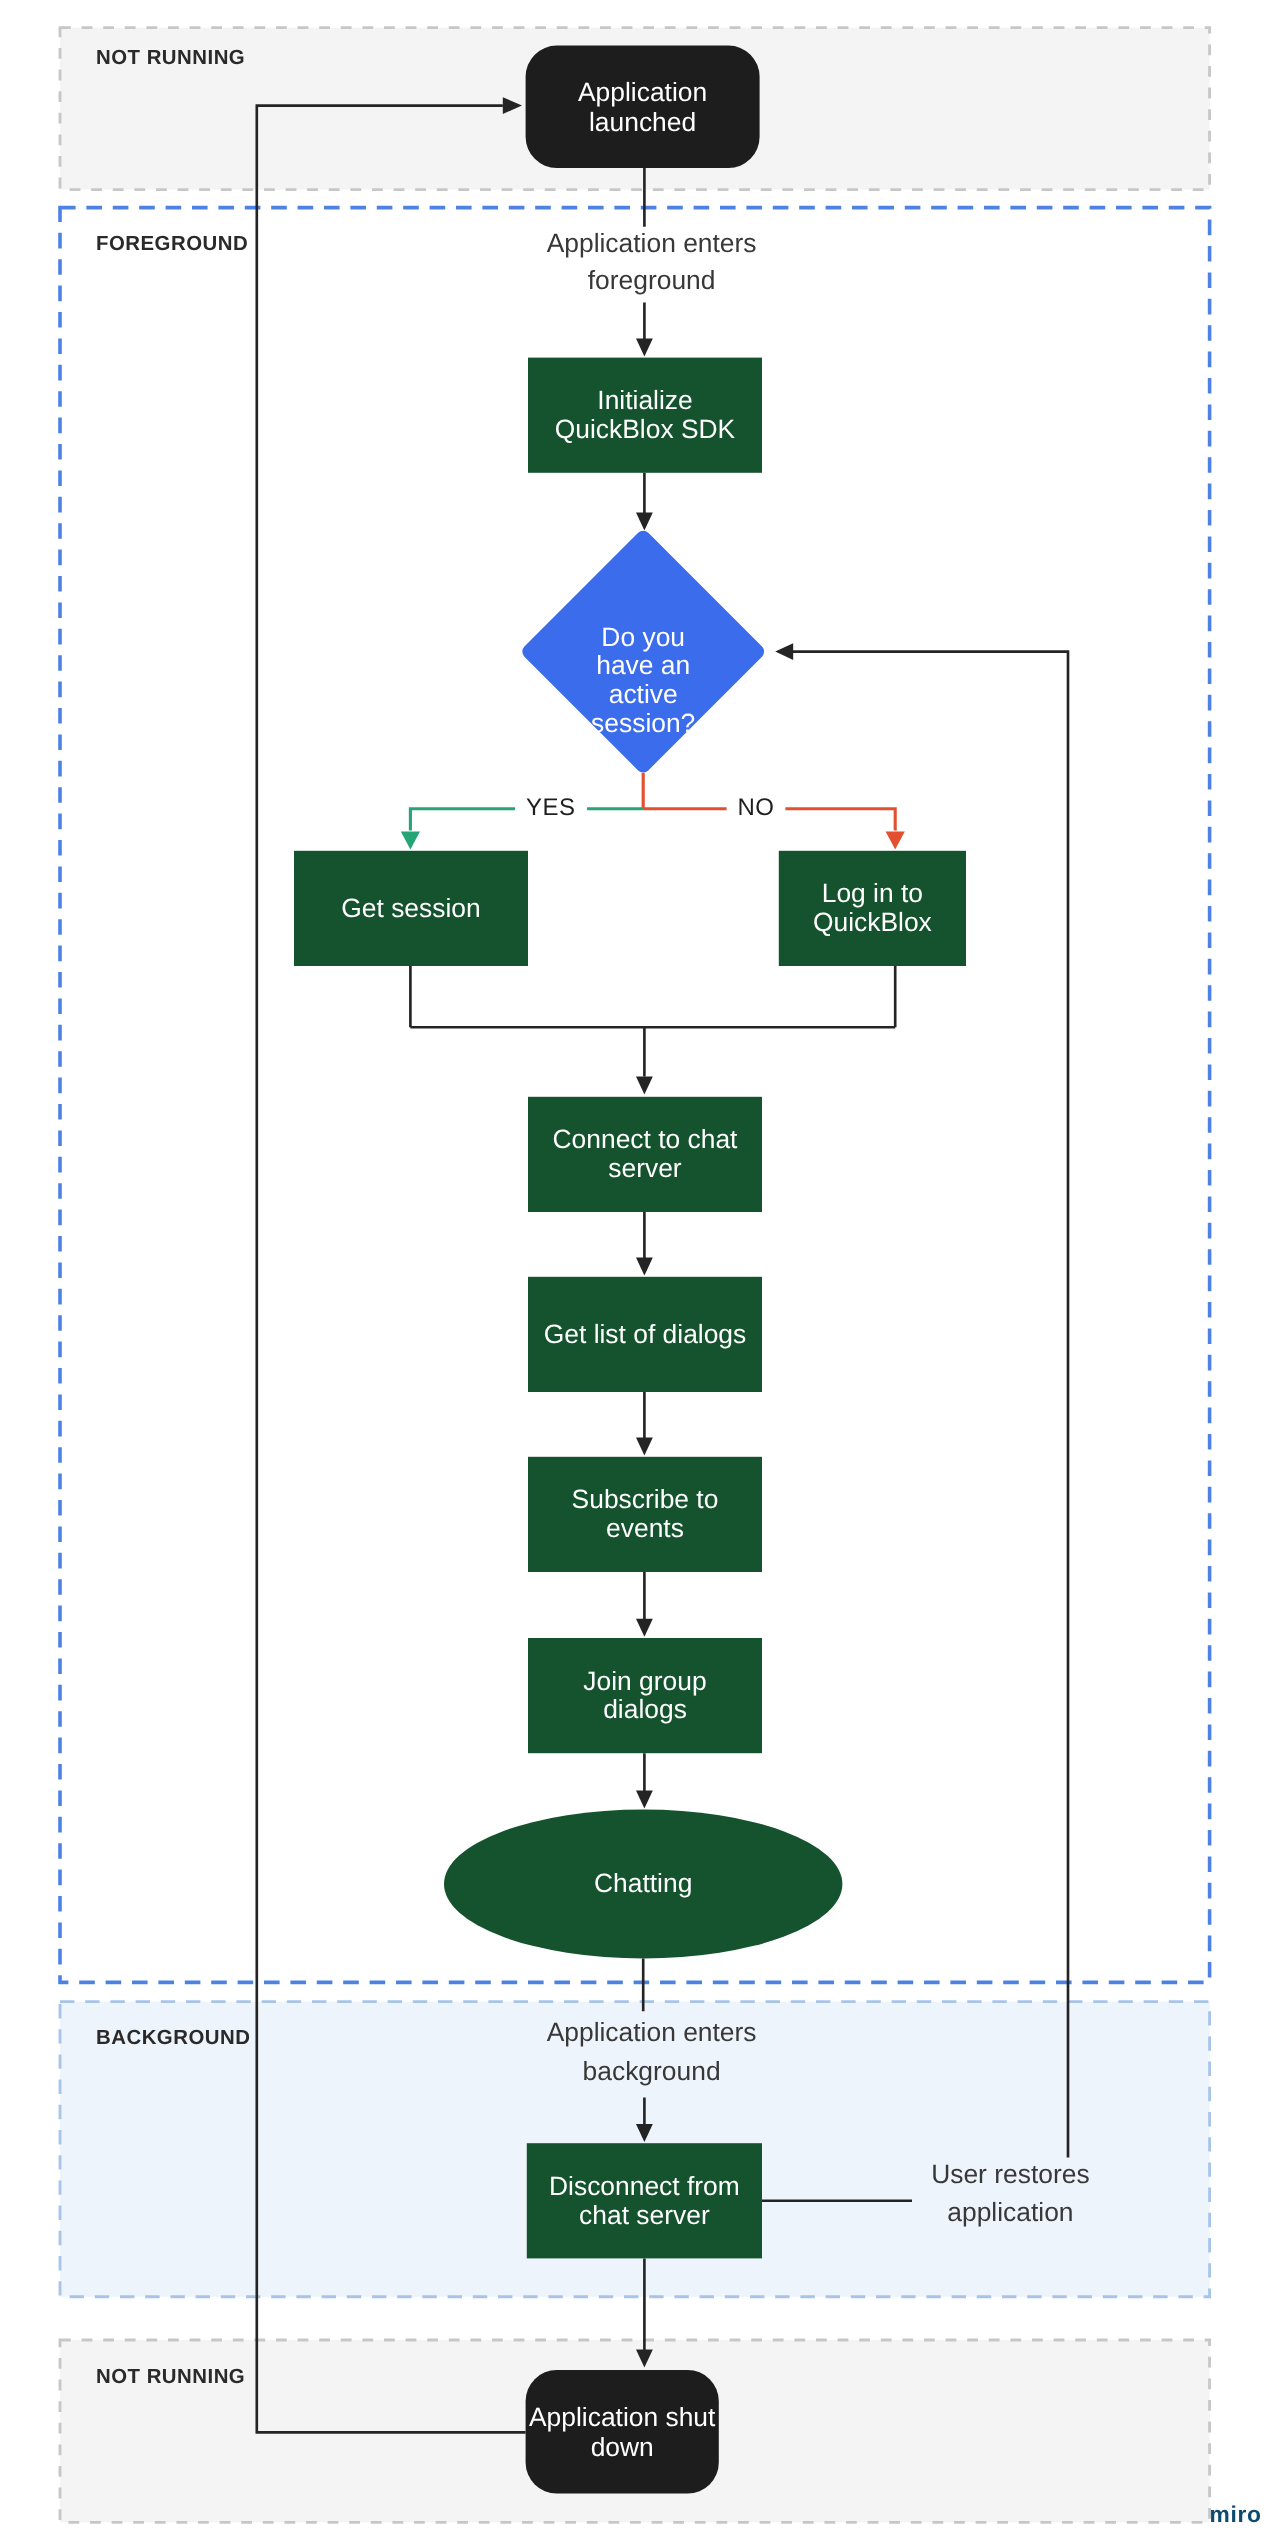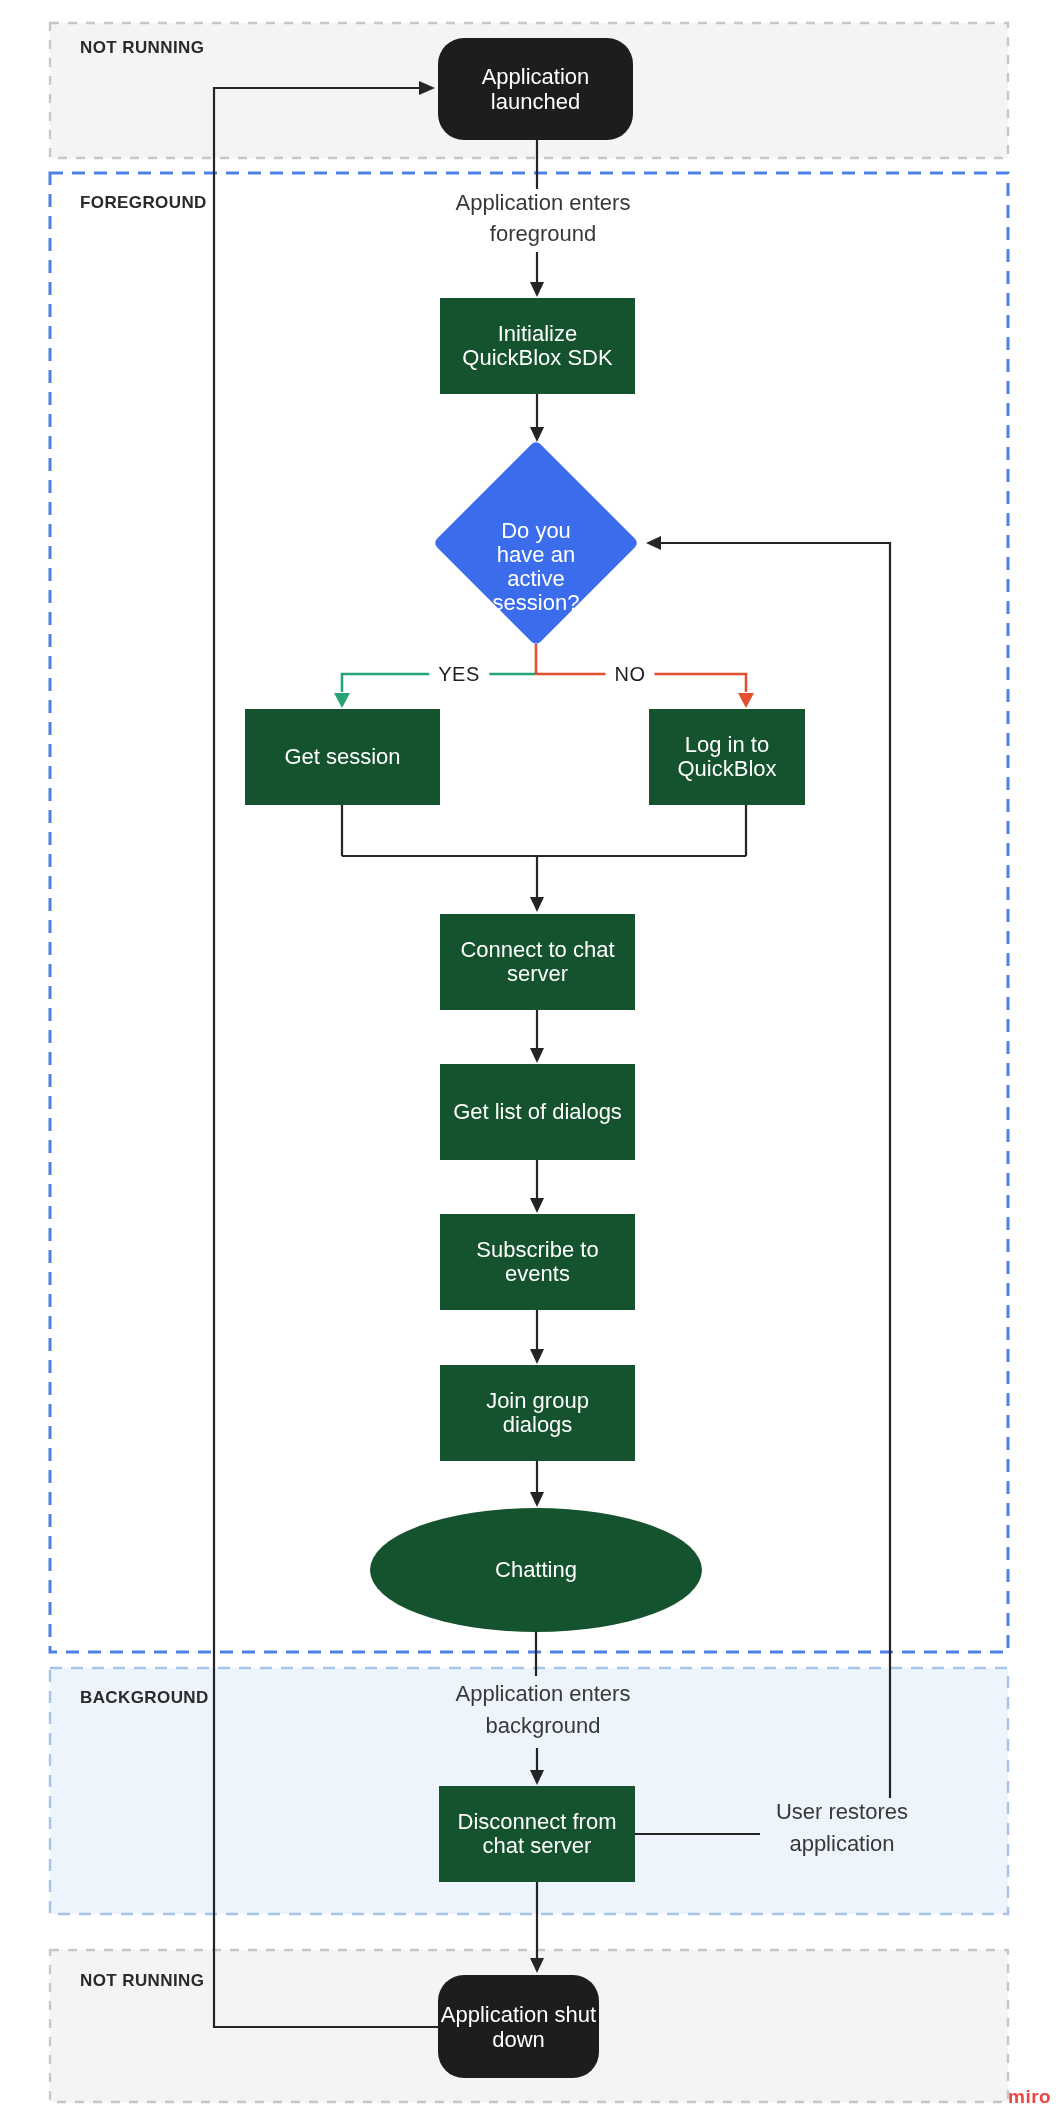--- a/index.html
+++ b/index.html
@@ -91,21 +91,21 @@
     font-size: 20px;
     font-weight: 400;
     color: #1f1f1f;
     letter-spacing: 0.5px;
   }
   .watermark {
     position: absolute;
     left: 1008px; top: 2086px;
     font-size: 19px;
     font-weight: 600;
-    color: #ef4444;
+    color: #0c4a6e;
     letter-spacing: 0.5px;
   }
 </style>
 </head>
 <body>
 
 <div id="board">
 
   <svg id="connector-layer" viewBox="0 0 1061 2120" xmlns="http://www.w3.org/2000/svg">
 

